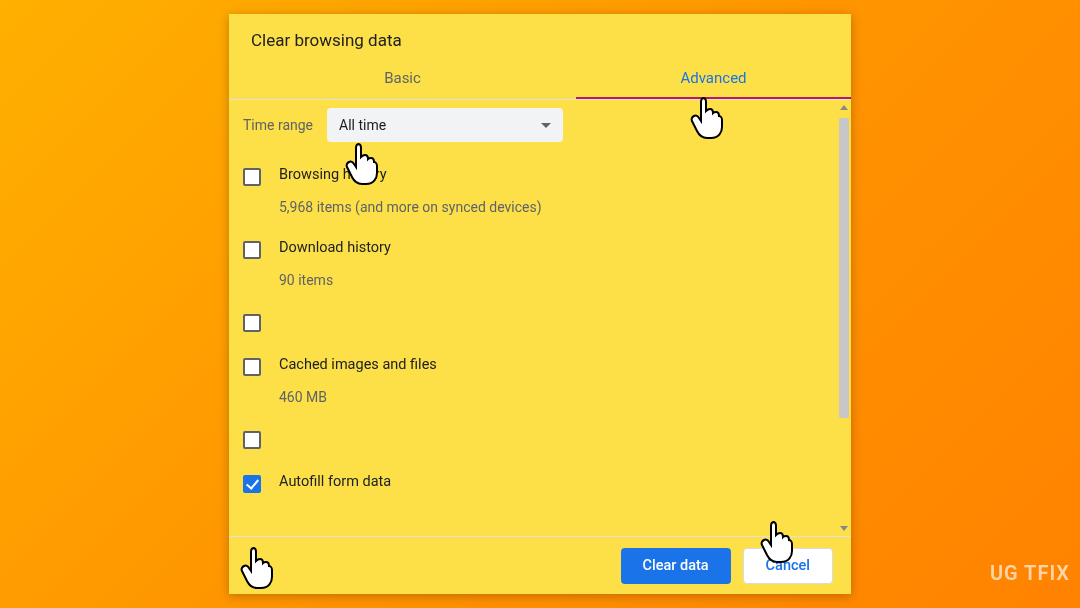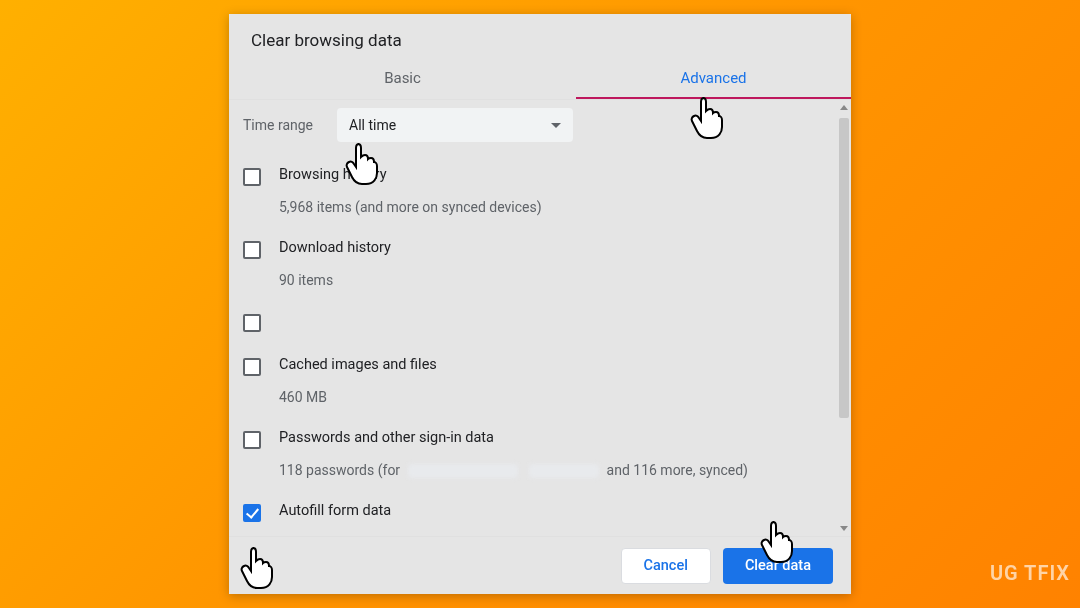--- a/index.html
+++ b/index.html
@@ -3,38 +3,38 @@
   <meta charset="utf-8">
   <style>
     * { margin:0; padding:0; box-sizing:border-box; font-family: "Segoe UI", Roboto, Arial, sans-serif; }
     body {
       width:1080px; height:608px;
       background: linear-gradient(135deg, #ffb000 0%, #ff9500 50%, #ff8200 100%);
       position:relative; overflow:hidden;
     }
     .dialog {
       position:absolute; left:229px; top:14px; width:622px; height:580px;
-      background:#e5e5e5; box-shadow:0 2px 10px rgba(0,0,0,.25);
+      background:#fde047; box-shadow:0 2px 10px rgba(0,0,0,.25);
       display:flex; flex-direction:column;
     }
     .dlg-title {
       font-size:17px; color:#202124; padding:16px 22px 6px;
     }
     .tabs {
       display:flex; border-bottom:1px solid #e0e0e0; height:44px;
     }
     .tab {
       flex:1; text-align:center; line-height:44px; font-size:15px;
       color:#5f6368; cursor:pointer; border-bottom:2px solid transparent;margin-left:36px;
     }
     .tab.active { color:#1a73e8; border-bottom:2px solid #be185d; }
     .body-wrap { position:relative; flex:1; display:flex; }
     .scroll-area { flex:1; overflow:hidden; padding:0 18px 0 14px; }
     .timerange-row {
-      display:flex; align-items:center; gap:24px; padding:8px 0 14px 0;
+      display:flex; align-items:center; gap:14px; padding:8px 0 14px 0;
     }
     .tr-label { color:#5f6368; font-size:14px; }
     .tr-select {
       flex:0 0 236px; height:34px; background:#f1f3f4; border-radius:4px;
       display:flex; align-items:center; justify-content:space-between;
       padding:0 12px; color:#202124; font-size:14px; cursor:pointer;
     }
     .tri-down {
       width:0; height:0; border-left:5px solid transparent; border-right:5px solid transparent;
       border-top:5px solid #5f6368;
@@ -136,49 +136,40 @@
       <div class="item">
         <div class="chk"></div>
         <div class="item-text">
           <div class="t1">Cached images and files</div>
           <div class="t2">460 MB</div>
         </div>
       </div>
 
       <div class="item">
         <div class="chk"></div>
-        <div class="item-text">
-          <div class="t1">Passwords and other sign-in data</div>
-          <div class="t2">
-            <span>118 passwords (for</span>
-            <span class="blur"></span>
-            <span class="blur" style="width:70px"></span>
-            <span>and 116 more, synced)</span>
-          </div>
-        </div>
       </div>
 
       <div class="item">
         <div class="chk checked"></div>
         <div class="item-text">
           <div class="t1">Autofill form data</div>
         </div>
       </div>
 
     </div>
     <div class="scrollbar">
       <div class="up"></div>
       <div class="thumb"></div>
       <div class="down"></div>
     </div>
   </div>
 
   <div class="footer">
+    <div class="btn btn-primary">Clear data</div>
     <div class="btn btn-cancel">Cancel</div>
-    <div class="btn btn-primary">Clear data</div>
   </div>
 </div>
 
 <svg class="cursor" style="left:688px; top:92px;" viewBox="0 0 40 48">
   <path d="M14 6c2 0 3 2 3 4v9c1-1 2-2 4-2s3 2 3 4c1-1 2-1 3-1 2 0 3 2 3 4 1 0 3 1 3 4v7c0 5-3 11-11 11h-4c-5 0-8-3-10-7l-5-10c-1-2 0-4 2-5s4 0 5 2l2 3V10c0-2 1-4 3-4z" fill="#fff" stroke="#000" stroke-width="2"></path>
 </svg>
 <svg class="cursor" style="left:343px; top:138px;" viewBox="0 0 40 48">
   <path d="M14 6c2 0 3 2 3 4v9c1-1 2-2 4-2s3 2 3 4c1-1 2-1 3-1 2 0 3 2 3 4 1 0 3 1 3 4v7c0 5-3 11-11 11h-4c-5 0-8-3-10-7l-5-10c-1-2 0-4 2-5s4 0 5 2l2 3V10c0-2 1-4 3-4z" fill="#fff" stroke="#000" stroke-width="2"></path>
 </svg>
 <svg class="cursor" style="left:238px; top:542px;" viewBox="0 0 40 48">

